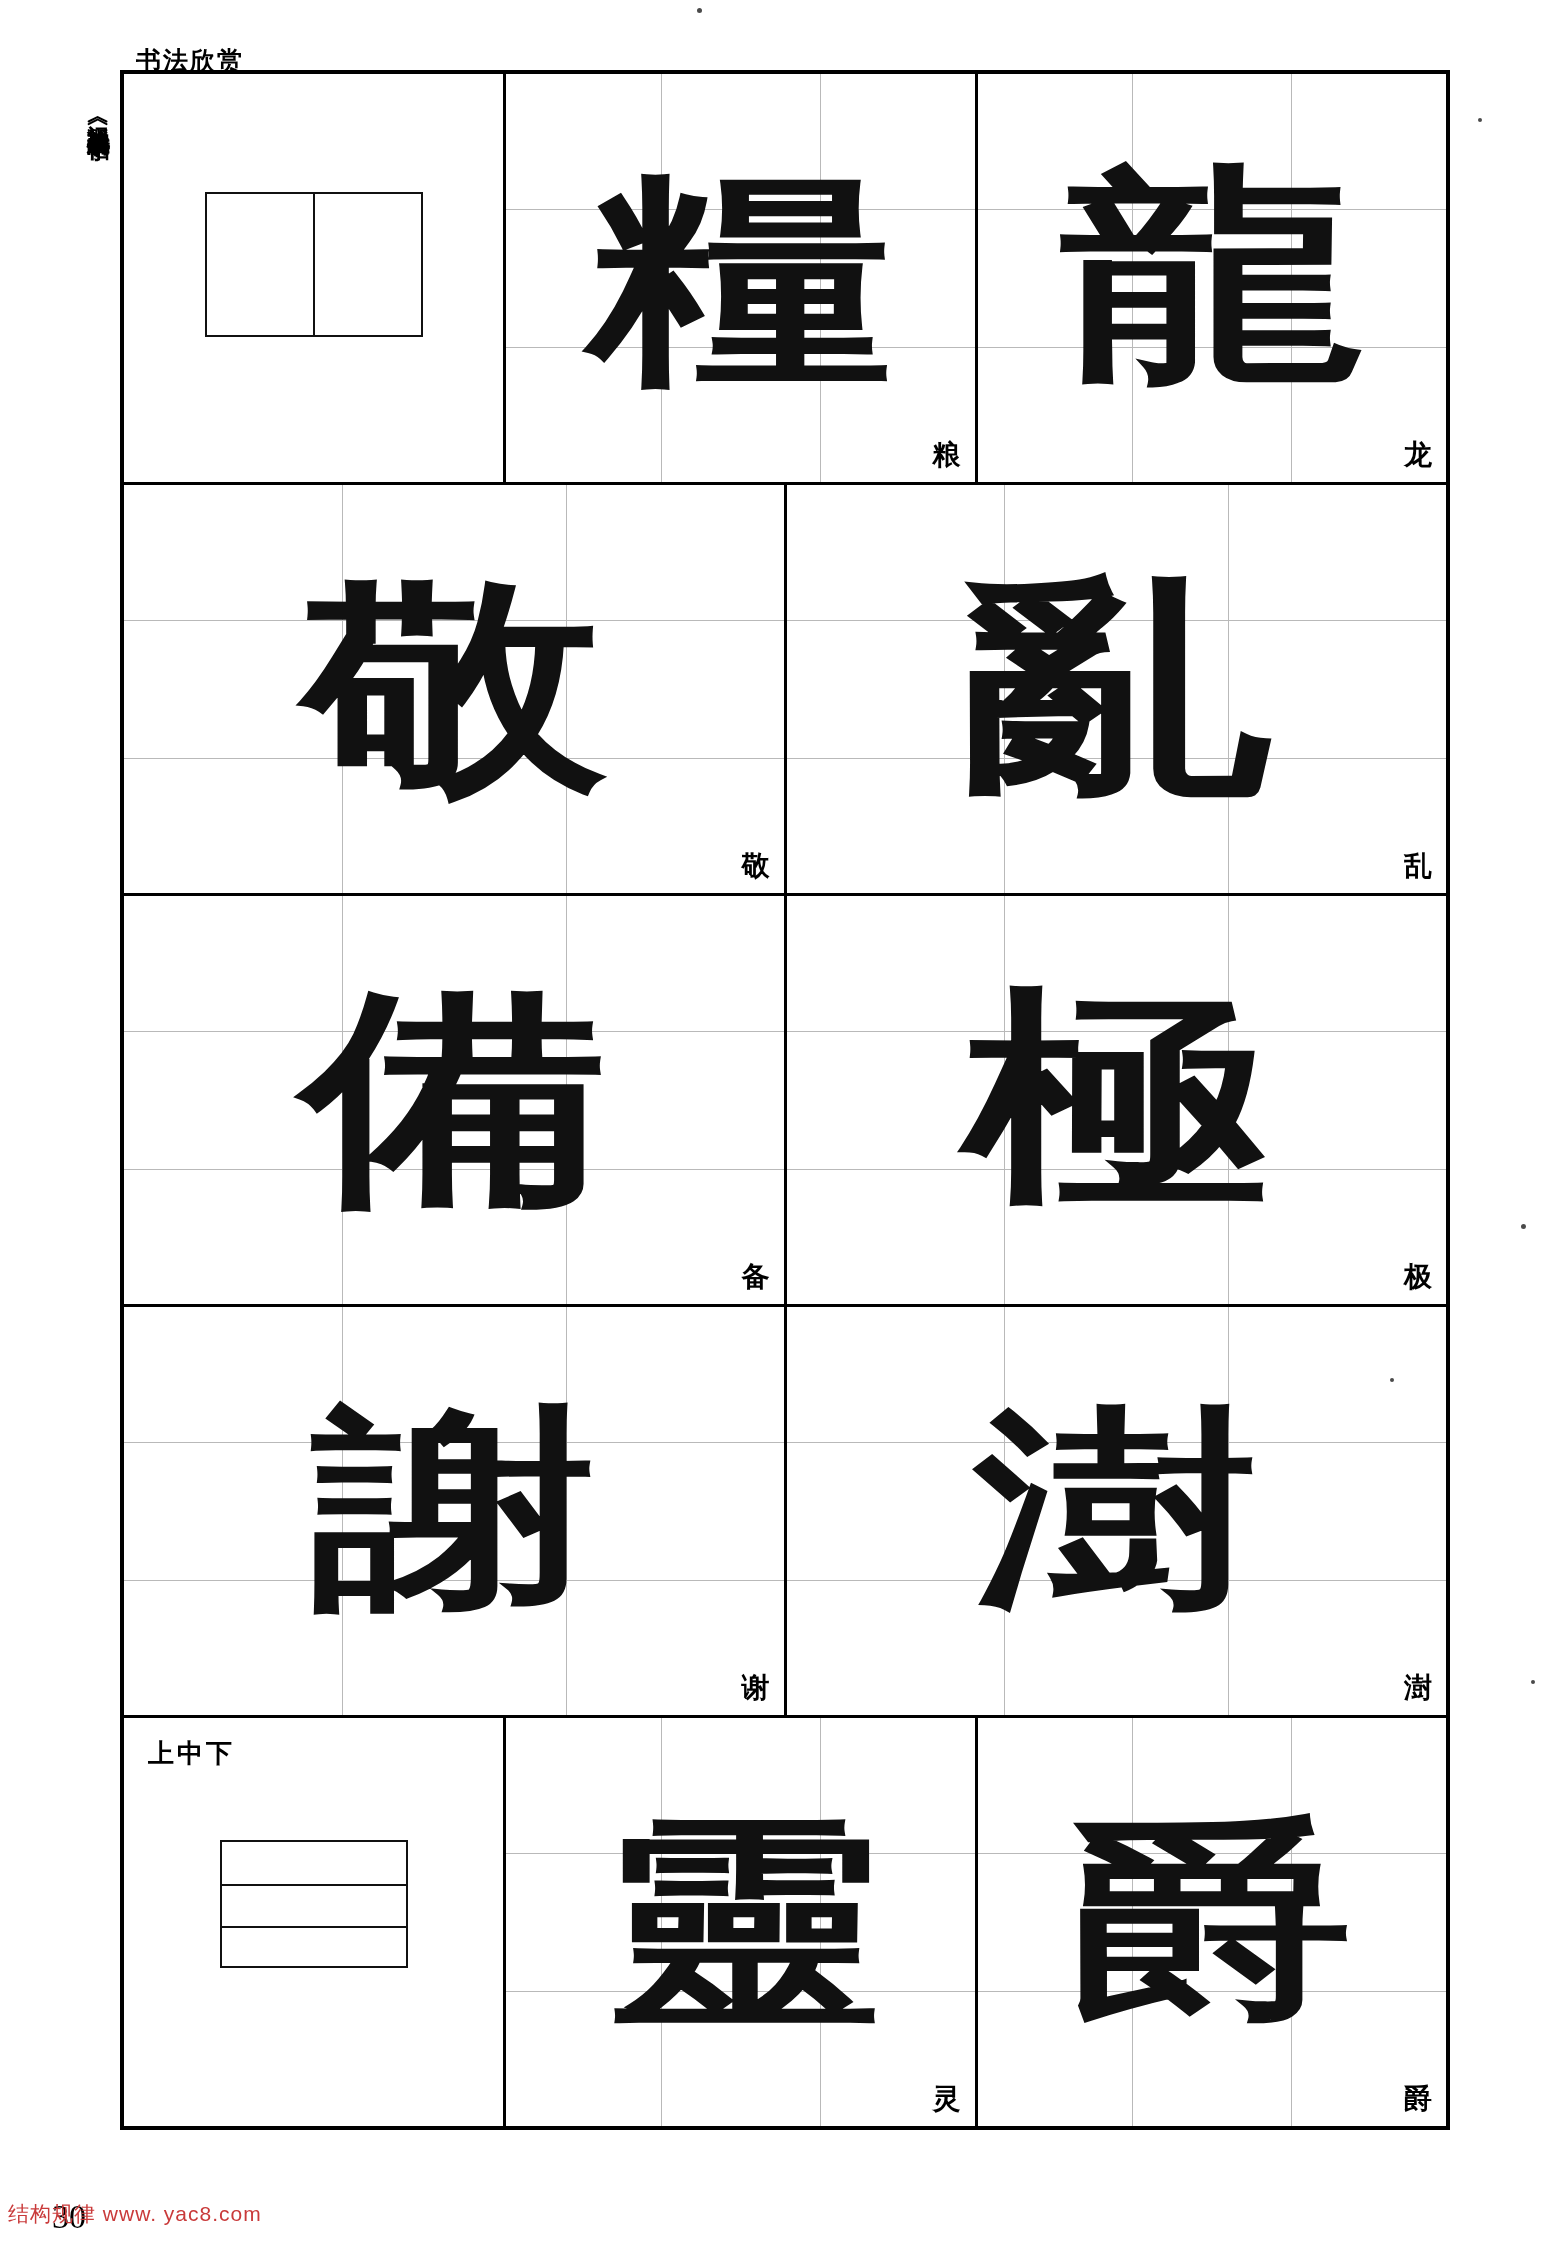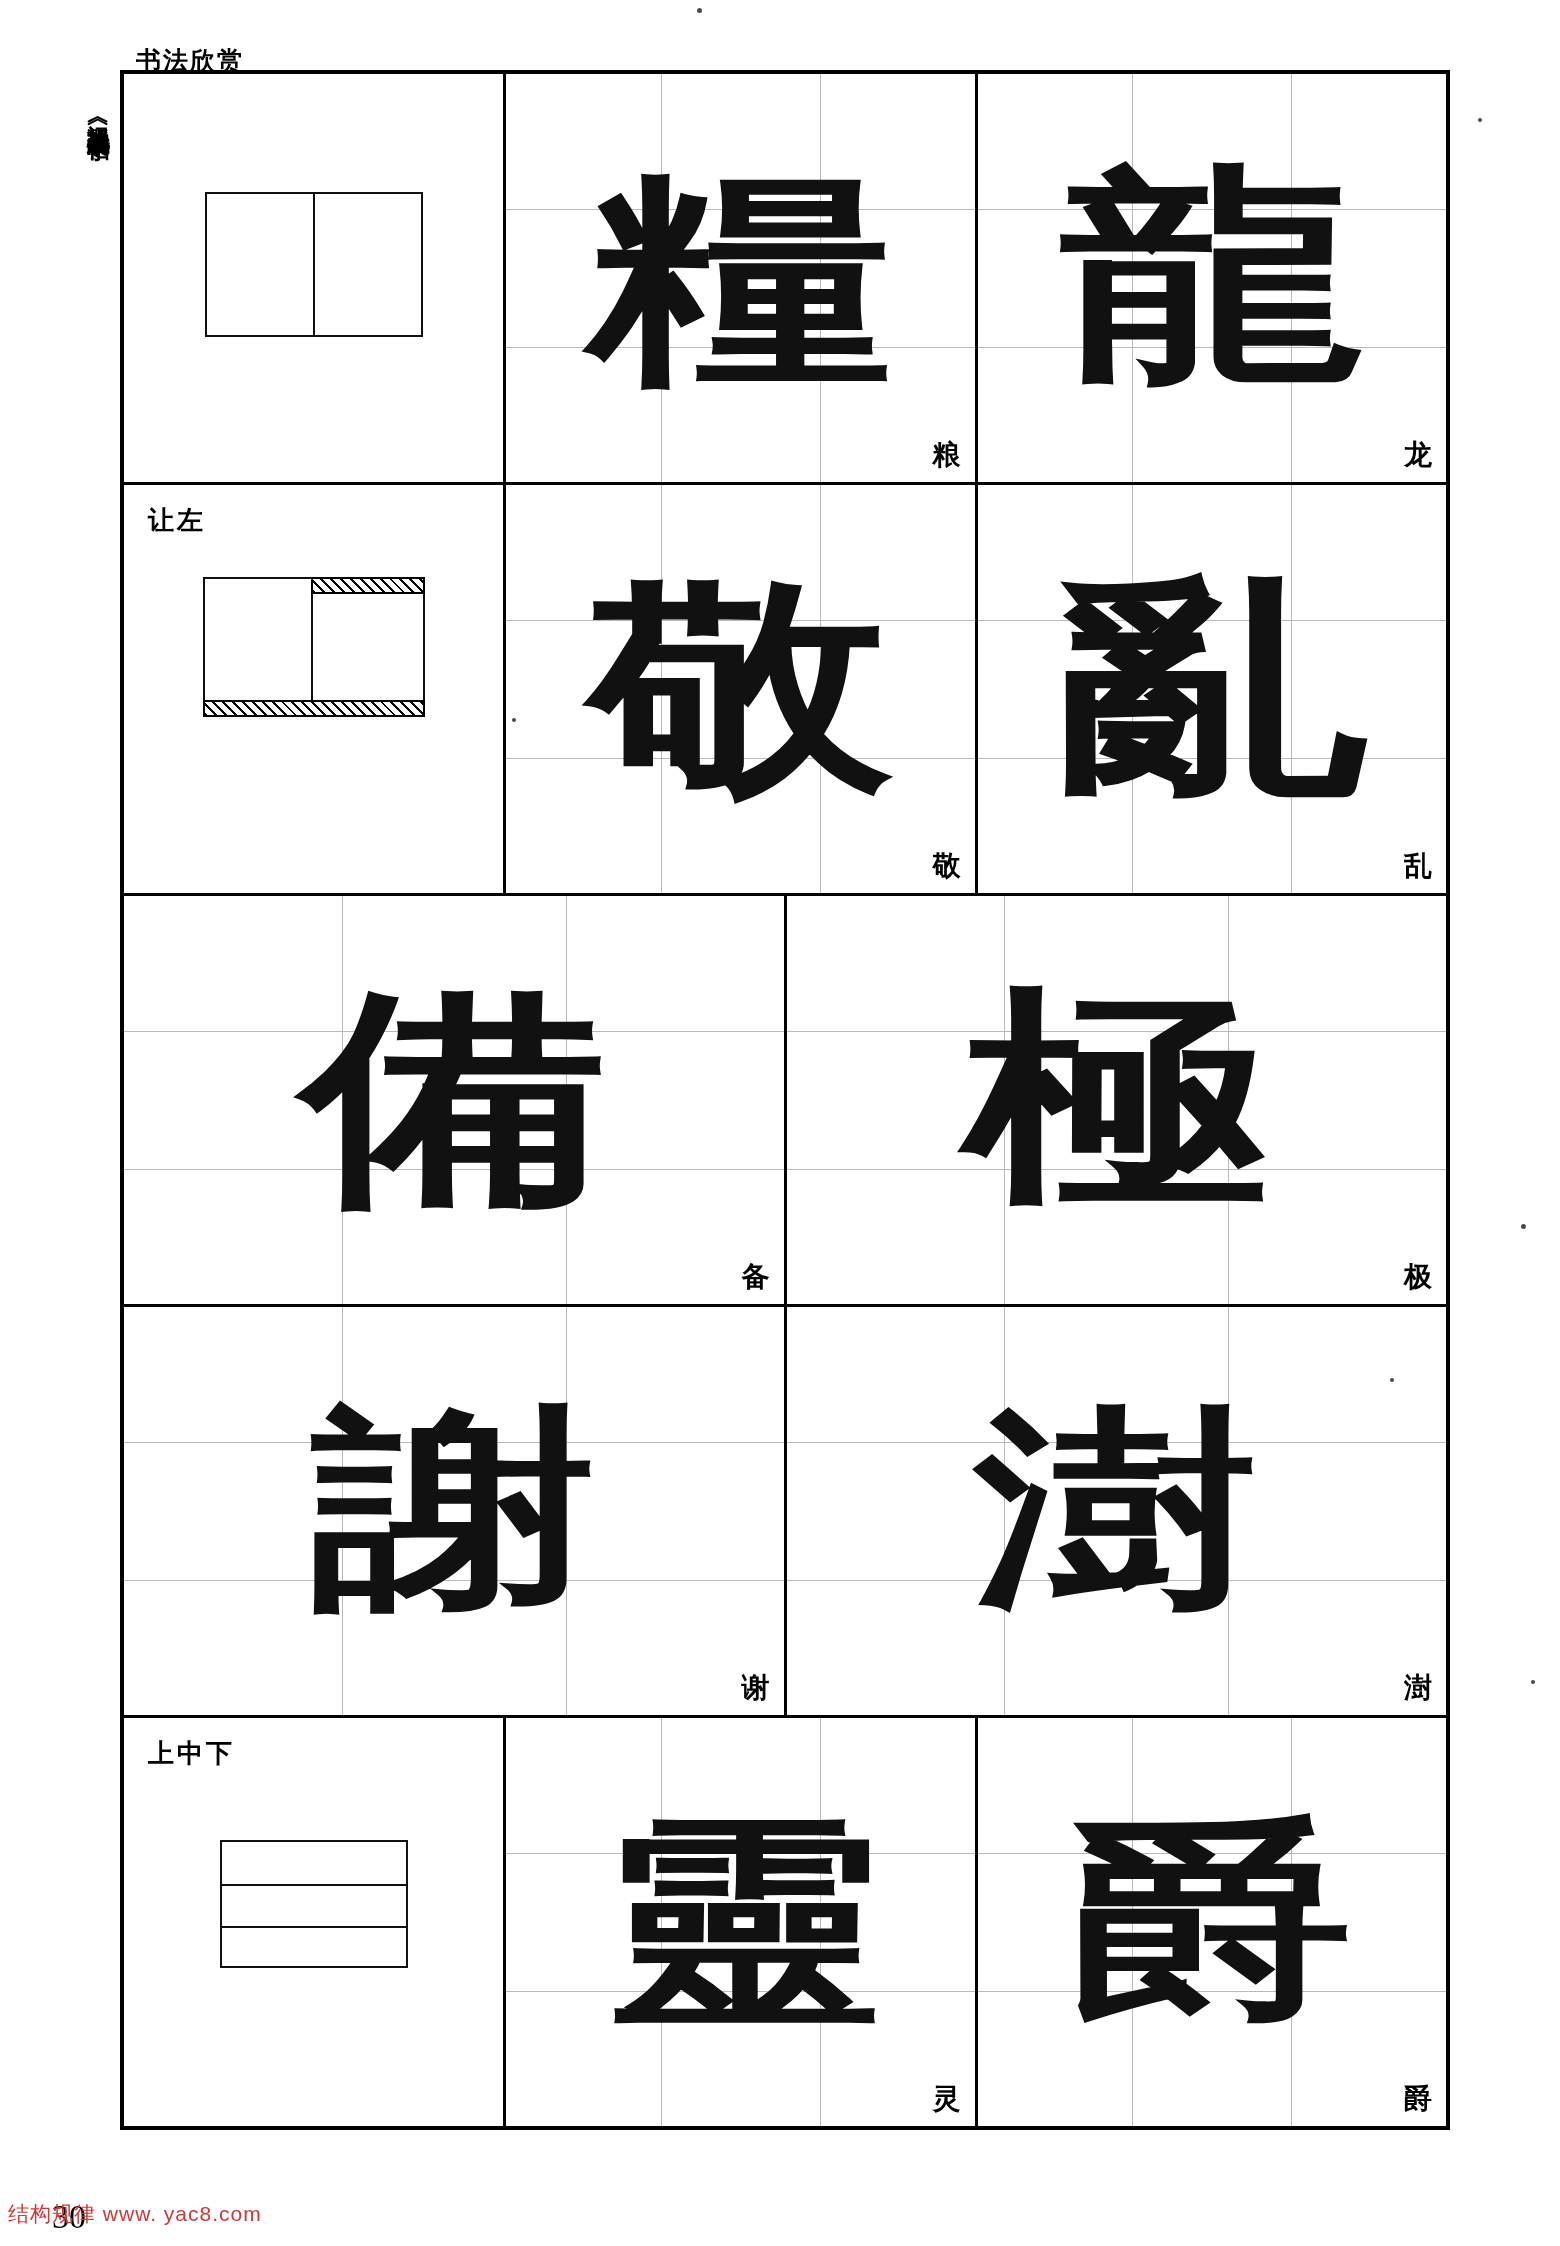--- a/index.html
+++ b/index.html
@@ -224,28 +224,20 @@
           <div class="g gh" style="top:67%"></div>
       </div>
       <div class="glyph sz1">
           <span>龍</span>
         </div>
       <div class="caption">龙</div>
     </div>
   </div>
 
   <div class="row">
-    <div class="cell-label">
-      <div class="label-text">让左</div>
-      <div class="diagram" style="top:92px;width:222px;height:140px;">
-        <div class="vline" style="left:106px;"></div>
-        <div class="hatch" style="left:106px;top:-2px;right:-2px;height:17px;"></div>
-        <div class="hatch" style="left:-2px;bottom:-2px;right:-2px;height:17px;"></div>
-      </div>
-    </div>
 
     <div class="cell-char">
       <div class="grid">
         <div class="g gv" style="left:33%"></div>
           <div class="g gv" style="left:67%"></div>
         <div class="g gh" style="top:33%"></div>
           <div class="g gh" style="top:67%"></div>
       </div>
       <div class="glyph sz1">
           <span>敬</span>

